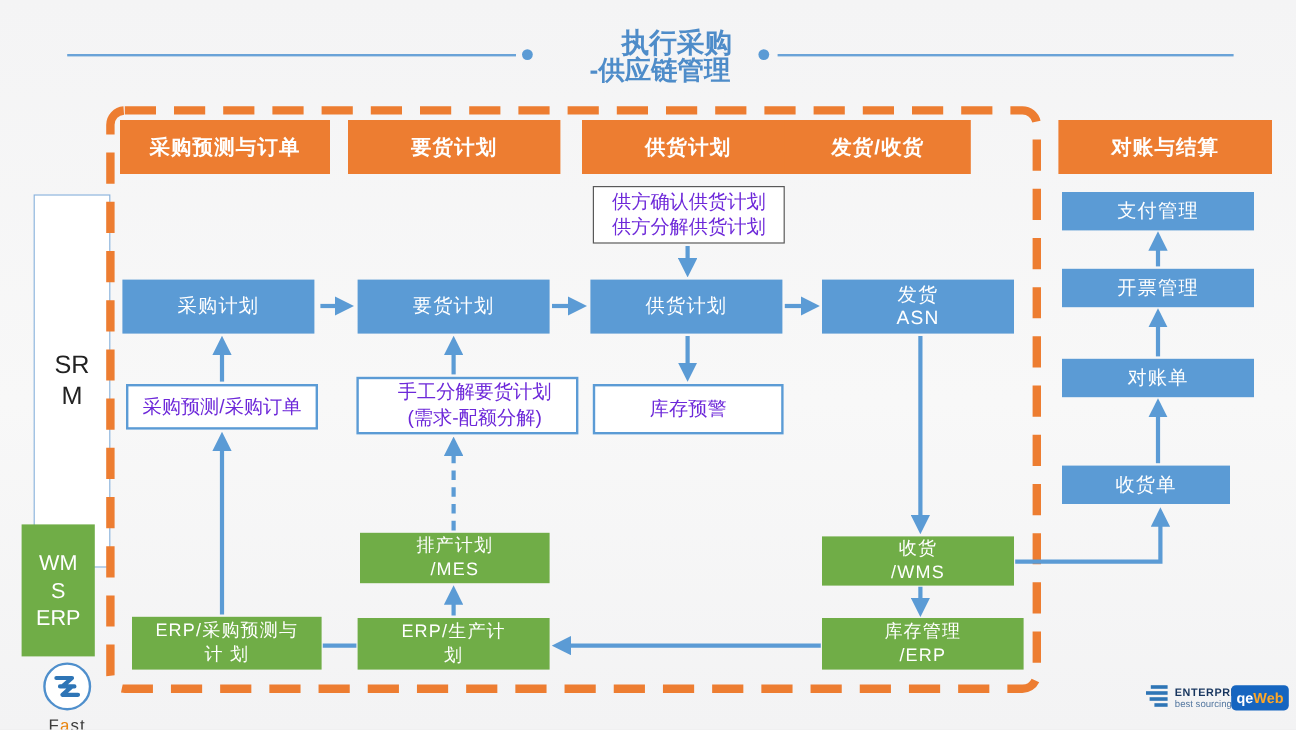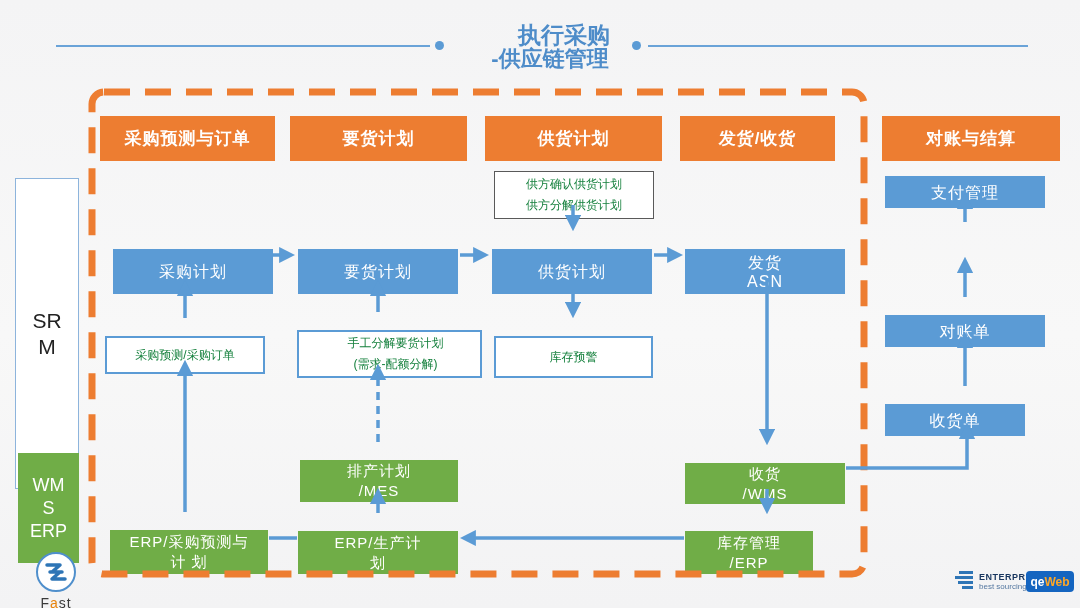--- a/index.html
+++ b/index.html
@@ -8,26 +8,26 @@
     font-family:"Liberation Sans","DejaVu Sans",sans-serif;
     background:#ececec;
   }
   #stage {
     position:relative; width:1080px; height:608px; overflow:hidden;
     background:linear-gradient(180deg,#f4f4f5 0%,#f8f8f8 55%,#f3f3f4 100%);
   }
   .abs { position:absolute; }
   .box {
     position:absolute; display:flex; flex-direction:column;
-    align-items:center; justify-content:center; text-align:center;margin-top:16px;
+    align-items:center; justify-content:center; text-align:center;
   }
   .hdr   { background:#ED7D31; color:#fff; font-weight:bold; font-size:17px; letter-spacing:1px; }
   .bluebox  { background:#5B9BD5; color:#fff; font-size:16px; line-height:19px; letter-spacing:1px; }
   .greenbox { background:#70AD47; color:#fff; font-size:15px; line-height:20px; letter-spacing:1px; }
-  .whitebox { background:#fff; border:2px solid #5B9BD5; color:#15803d; font-size:12px; line-height:21px; }
+  .whitebox { background:#fff; border:2px solid #5B9BD5; color:#6d28d9; font-size:16px; line-height:21px; }
   .whitebox.darkborder { border:1.5px solid #595959; }
   .lane-srm {
     background:#fff; border:1.5px solid #8DB4DC; color:#222;
     font-size:21px; line-height:26px; word-break:break-all; padding:0 13px;
   }
   .lane-wms {
     background:#70AD47; color:#fff; font-size:18px; line-height:23px;
     word-break:break-all; padding:0 9px;
   }
   .title-line1 { color:#4E8CC9; font-weight:bold; font-size:23px; text-align:center; }
@@ -66,36 +66,36 @@
 
   <div class="box hdr" style="left:100px;top:100px;width:175px;height:45px;">
       <span>采购预测与订单</span>
     </div>
   <div class="box hdr" style="left:290px;top:100px;width:177px;height:45px;">
       <span>要货计划</span>
     </div>
   <div class="box hdr" style="left:485px;top:100px;width:177px;height:45px;">
       <span>供货计划</span>
     </div>
-  <div class="box hdr" style="left:680px;top:100px;width:155px;height:45px;">
+  <div class="box hdr" style="left:654px;top:100px;width:155px;height:45px;">
       <span>发货/收货</span>
     </div>
   <div class="box hdr" style="left:882px;top:100px;width:178px;height:45px;">
       <span>对账与结算</span>
     </div>
 
-  <div class="box lane-srm" style="left:15px;top:162px;width:64px;height:311px;">
+  <div class="box lane-srm" style="left:28px;top:162px;width:64px;height:311px;">
       <span>SRM</span>
     </div>
   <div class="box lane-wms" style="left:18px;top:437px;width:61px;height:110px;">
     <span>WMS</span>
     <span>ERP</span>
   </div>
 
-  <div class="box bluebox" style="left:113px;top:233px;width:160px;height:45px;">
+  <div class="box bluebox" style="left:102px;top:233px;width:160px;height:45px;">
       <span>采购计划</span>
     </div>
   <div class="box bluebox" style="left:298px;top:233px;width:160px;height:45px;">
       <span>要货计划</span>
     </div>
   <div class="box bluebox" style="left:492px;top:233px;width:160px;height:45px;">
       <span>供货计划</span>
     </div>
   <div class="box bluebox" style="left:685px;top:233px;width:160px;height:45px;">
     <span>发货</span>
@@ -126,27 +126,30 @@
     <span>计 划</span>
   </div>
   <div class="box greenbox" style="left:298px;top:515px;width:160px;height:43px;">
     <span>ERP/生产计</span>
     <span>划</span>
   </div>
   <div class="box greenbox" style="left:685px;top:447px;width:160px;height:41px;">
     <span>收货</span>
     <span>/WMS</span>
   </div>
-  <div class="box greenbox" style="left:685px;top:515px;width:128px;height:43px;">
+  <div class="box greenbox" style="left:685px;top:515px;width:168px;height:43px;">
     <span>库存管理</span>
     <span>/ERP</span>
   </div>
 
   <div class="box bluebox" style="left:885px;top:160px;width:160px;height:32px;">
       <span>支付管理</span>
+    </div>
+  <div class="box bluebox" style="left:885px;top:224px;width:160px;height:32px;">
+      <span>开票管理</span>
     </div>
   <div class="box bluebox" style="left:885px;top:299px;width:160px;height:32px;">
       <span>对账单</span>
     </div>
   <div class="box bluebox" style="left:885px;top:388px;width:140px;height:32px;">
       <span>收货单</span>
     </div>
 
   <svg class="overlay" width="1080" height="608" viewBox="0 0 1080 608">
     <defs>

